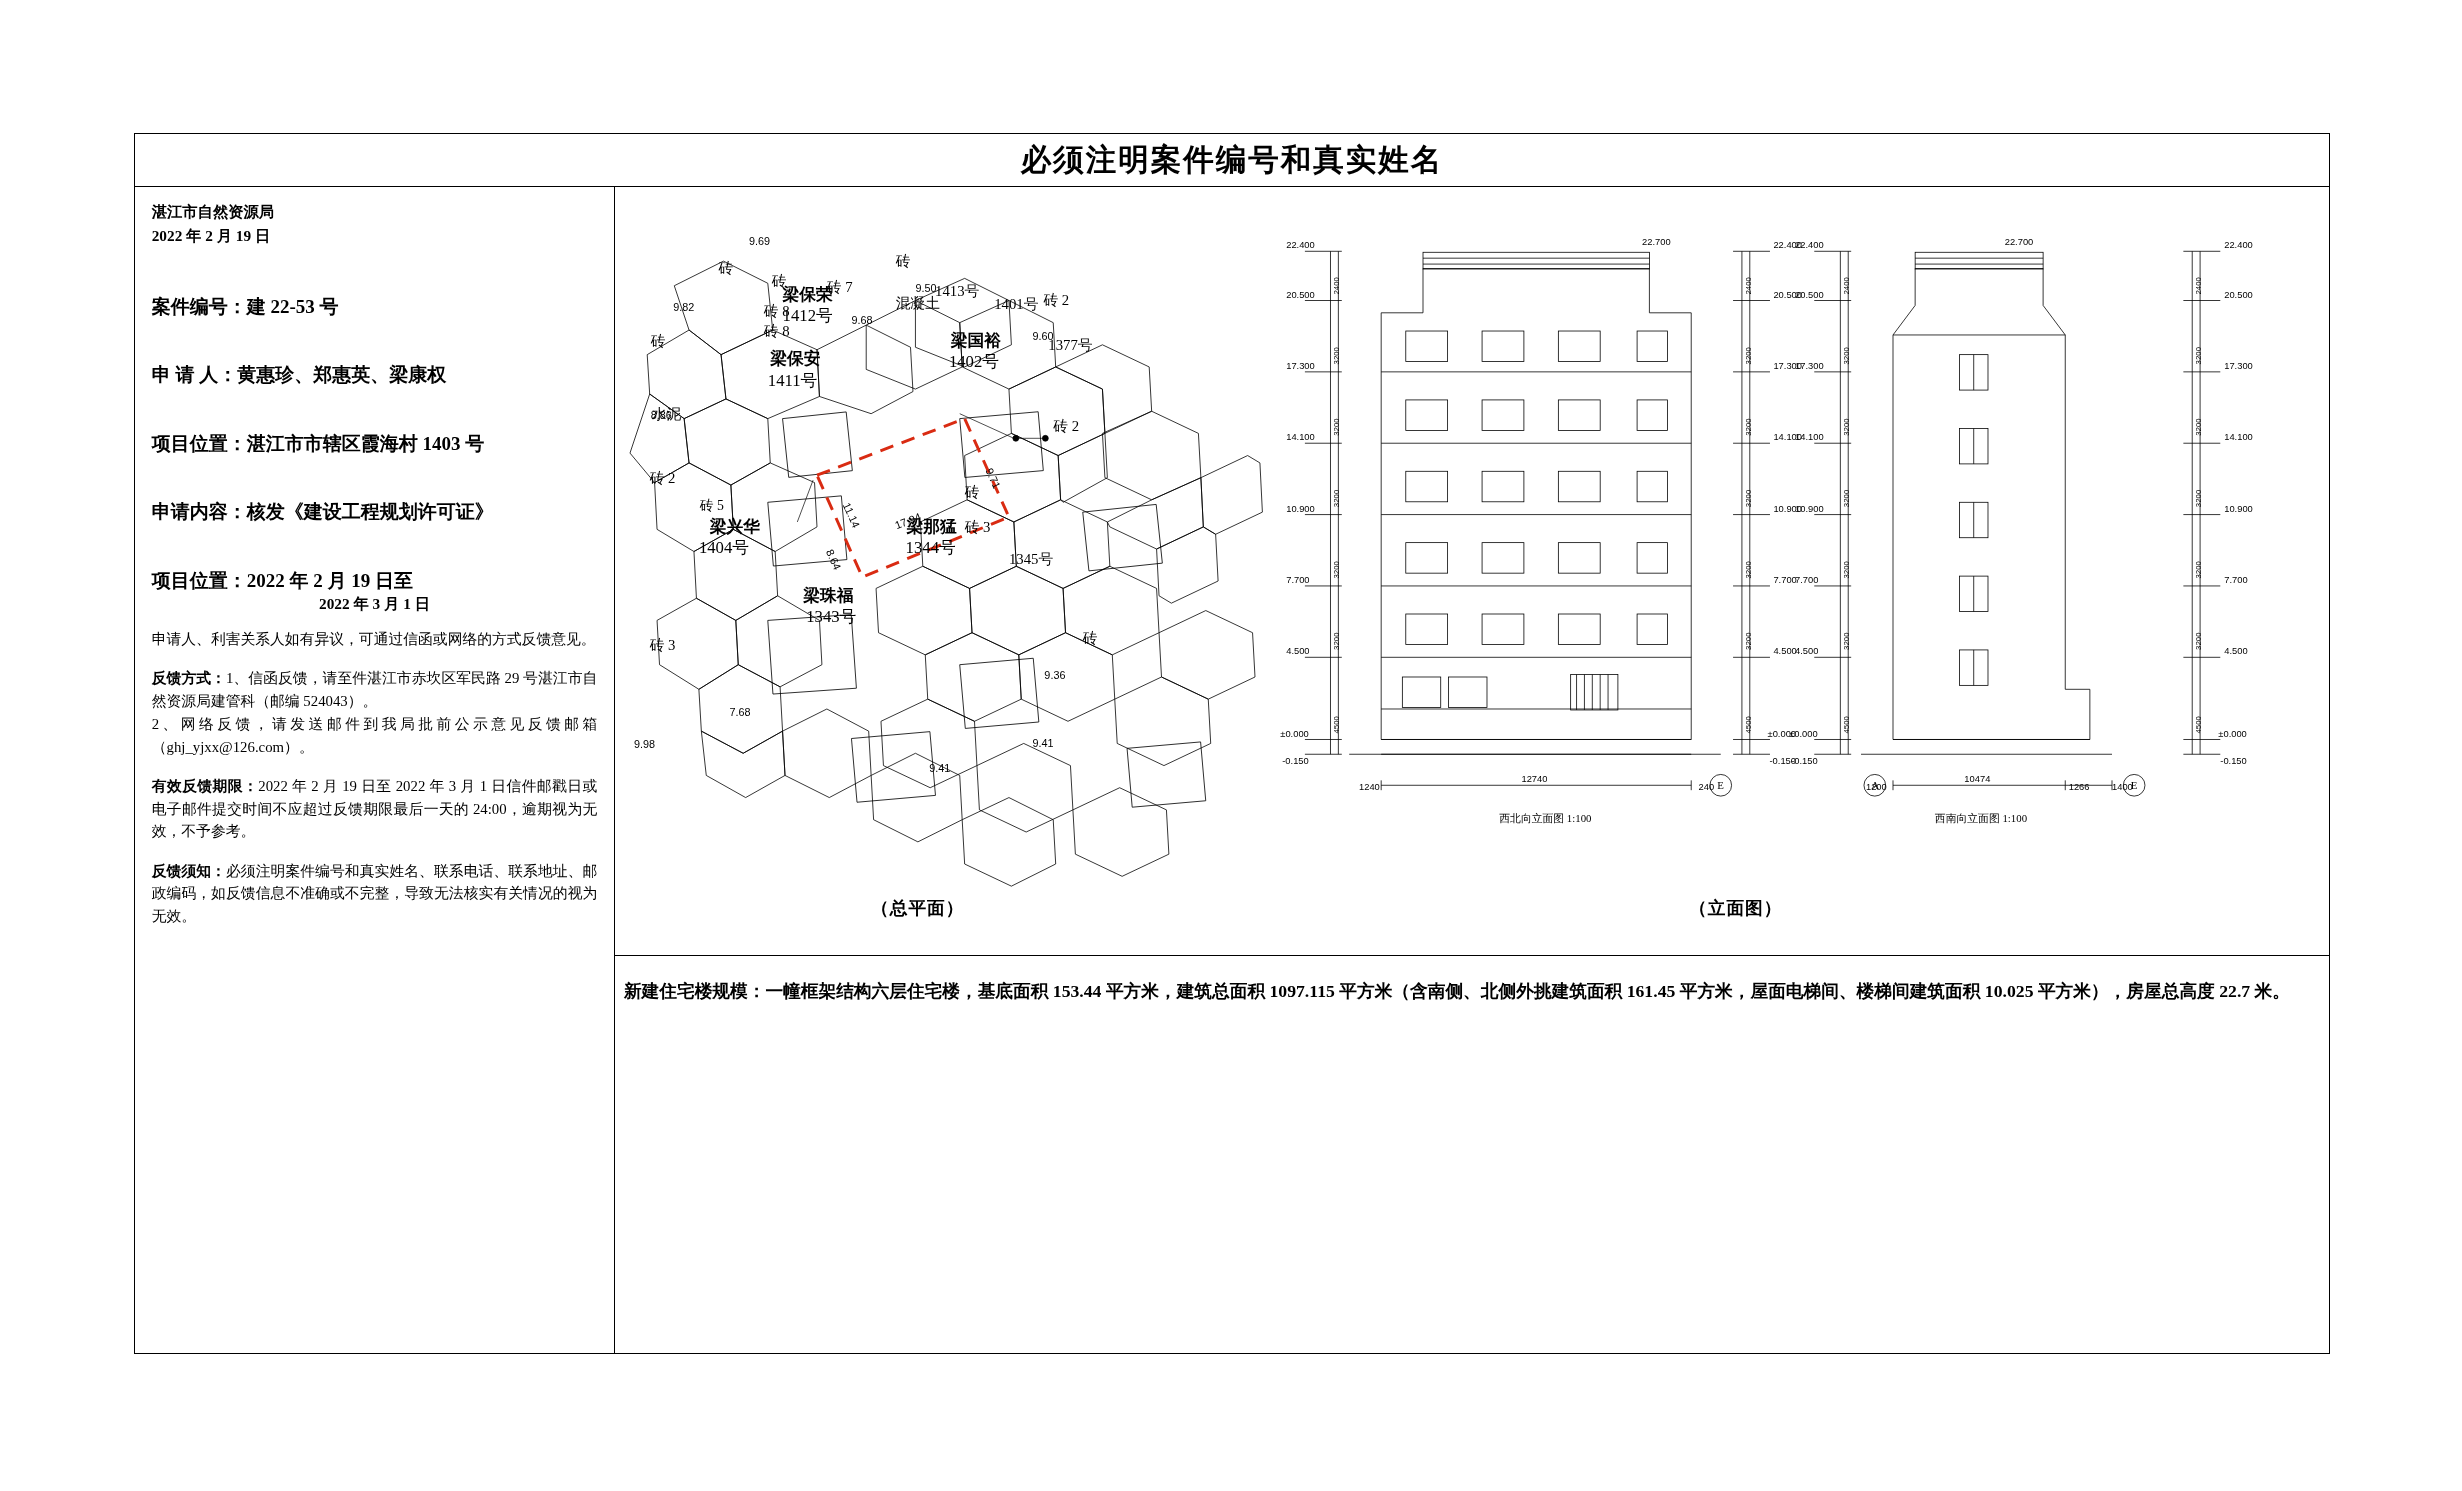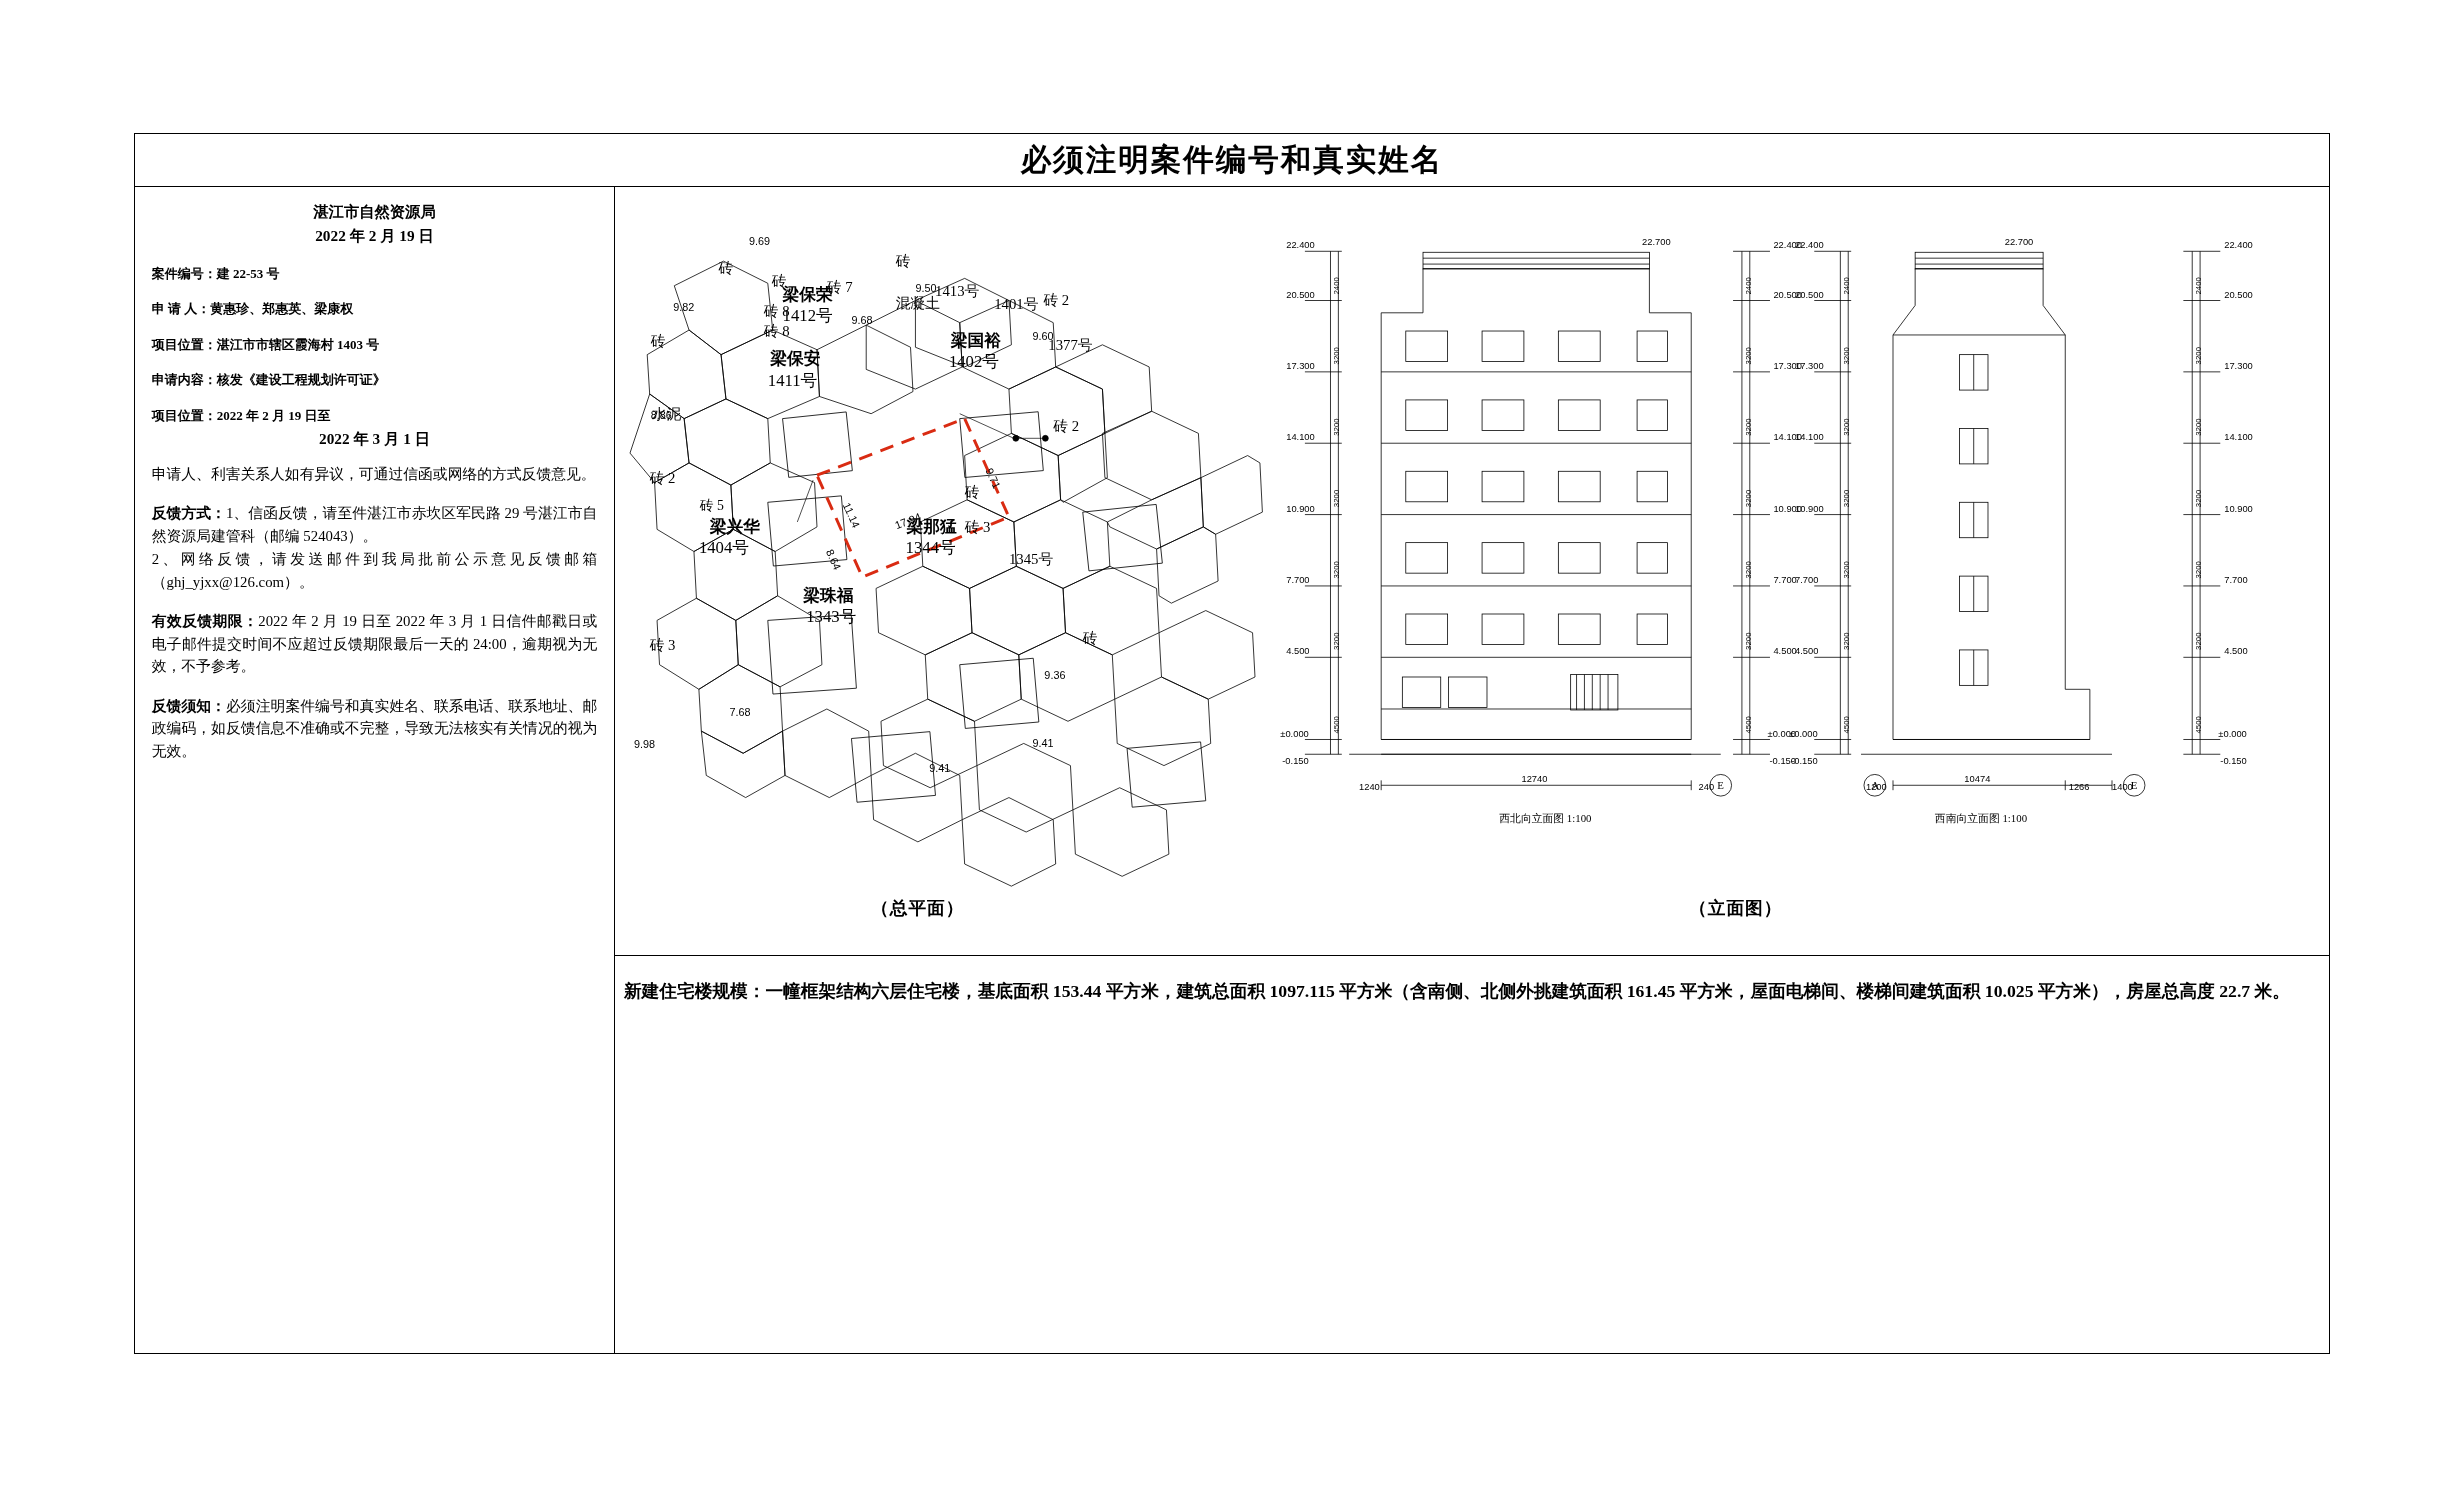--- a/index.html
+++ b/index.html
@@ -62,32 +62,33 @@
     padding: 11.8px 16.7px 4.9px 16.7px;
   }
   .lc-p {
     font-size: 15.3px;
     line-height: 22.7px;
     text-align: justify;
     margin: 0 0 0 0;
   }
   .indent2 { text-indent: 30.5px; }
   .lc-right {
-    text-align: center;
+    text-align: left;
     font-size: 15.3px;
     line-height: 21.7px;
     font-weight: bold;
     margin-top: 2px;
   }
   .lc-gap-s { height: 12.8px; }
   .lc-gap-m { height: 16.7px; }
   .field-row {
-    font-size: 13px;
+    font-size: 19px;
     line-height: 22.7px;
     font-weight: bold;
+    margin-top: 33px;
   }
   .field-row .val { font-weight: bold; }
   .lc-sub {
     font-size: 15.3px;
     line-height: 22.7px;
     text-align: center;
     font-weight: bold;
   }
   .lc-normal {
     font-size: 14.8px;

